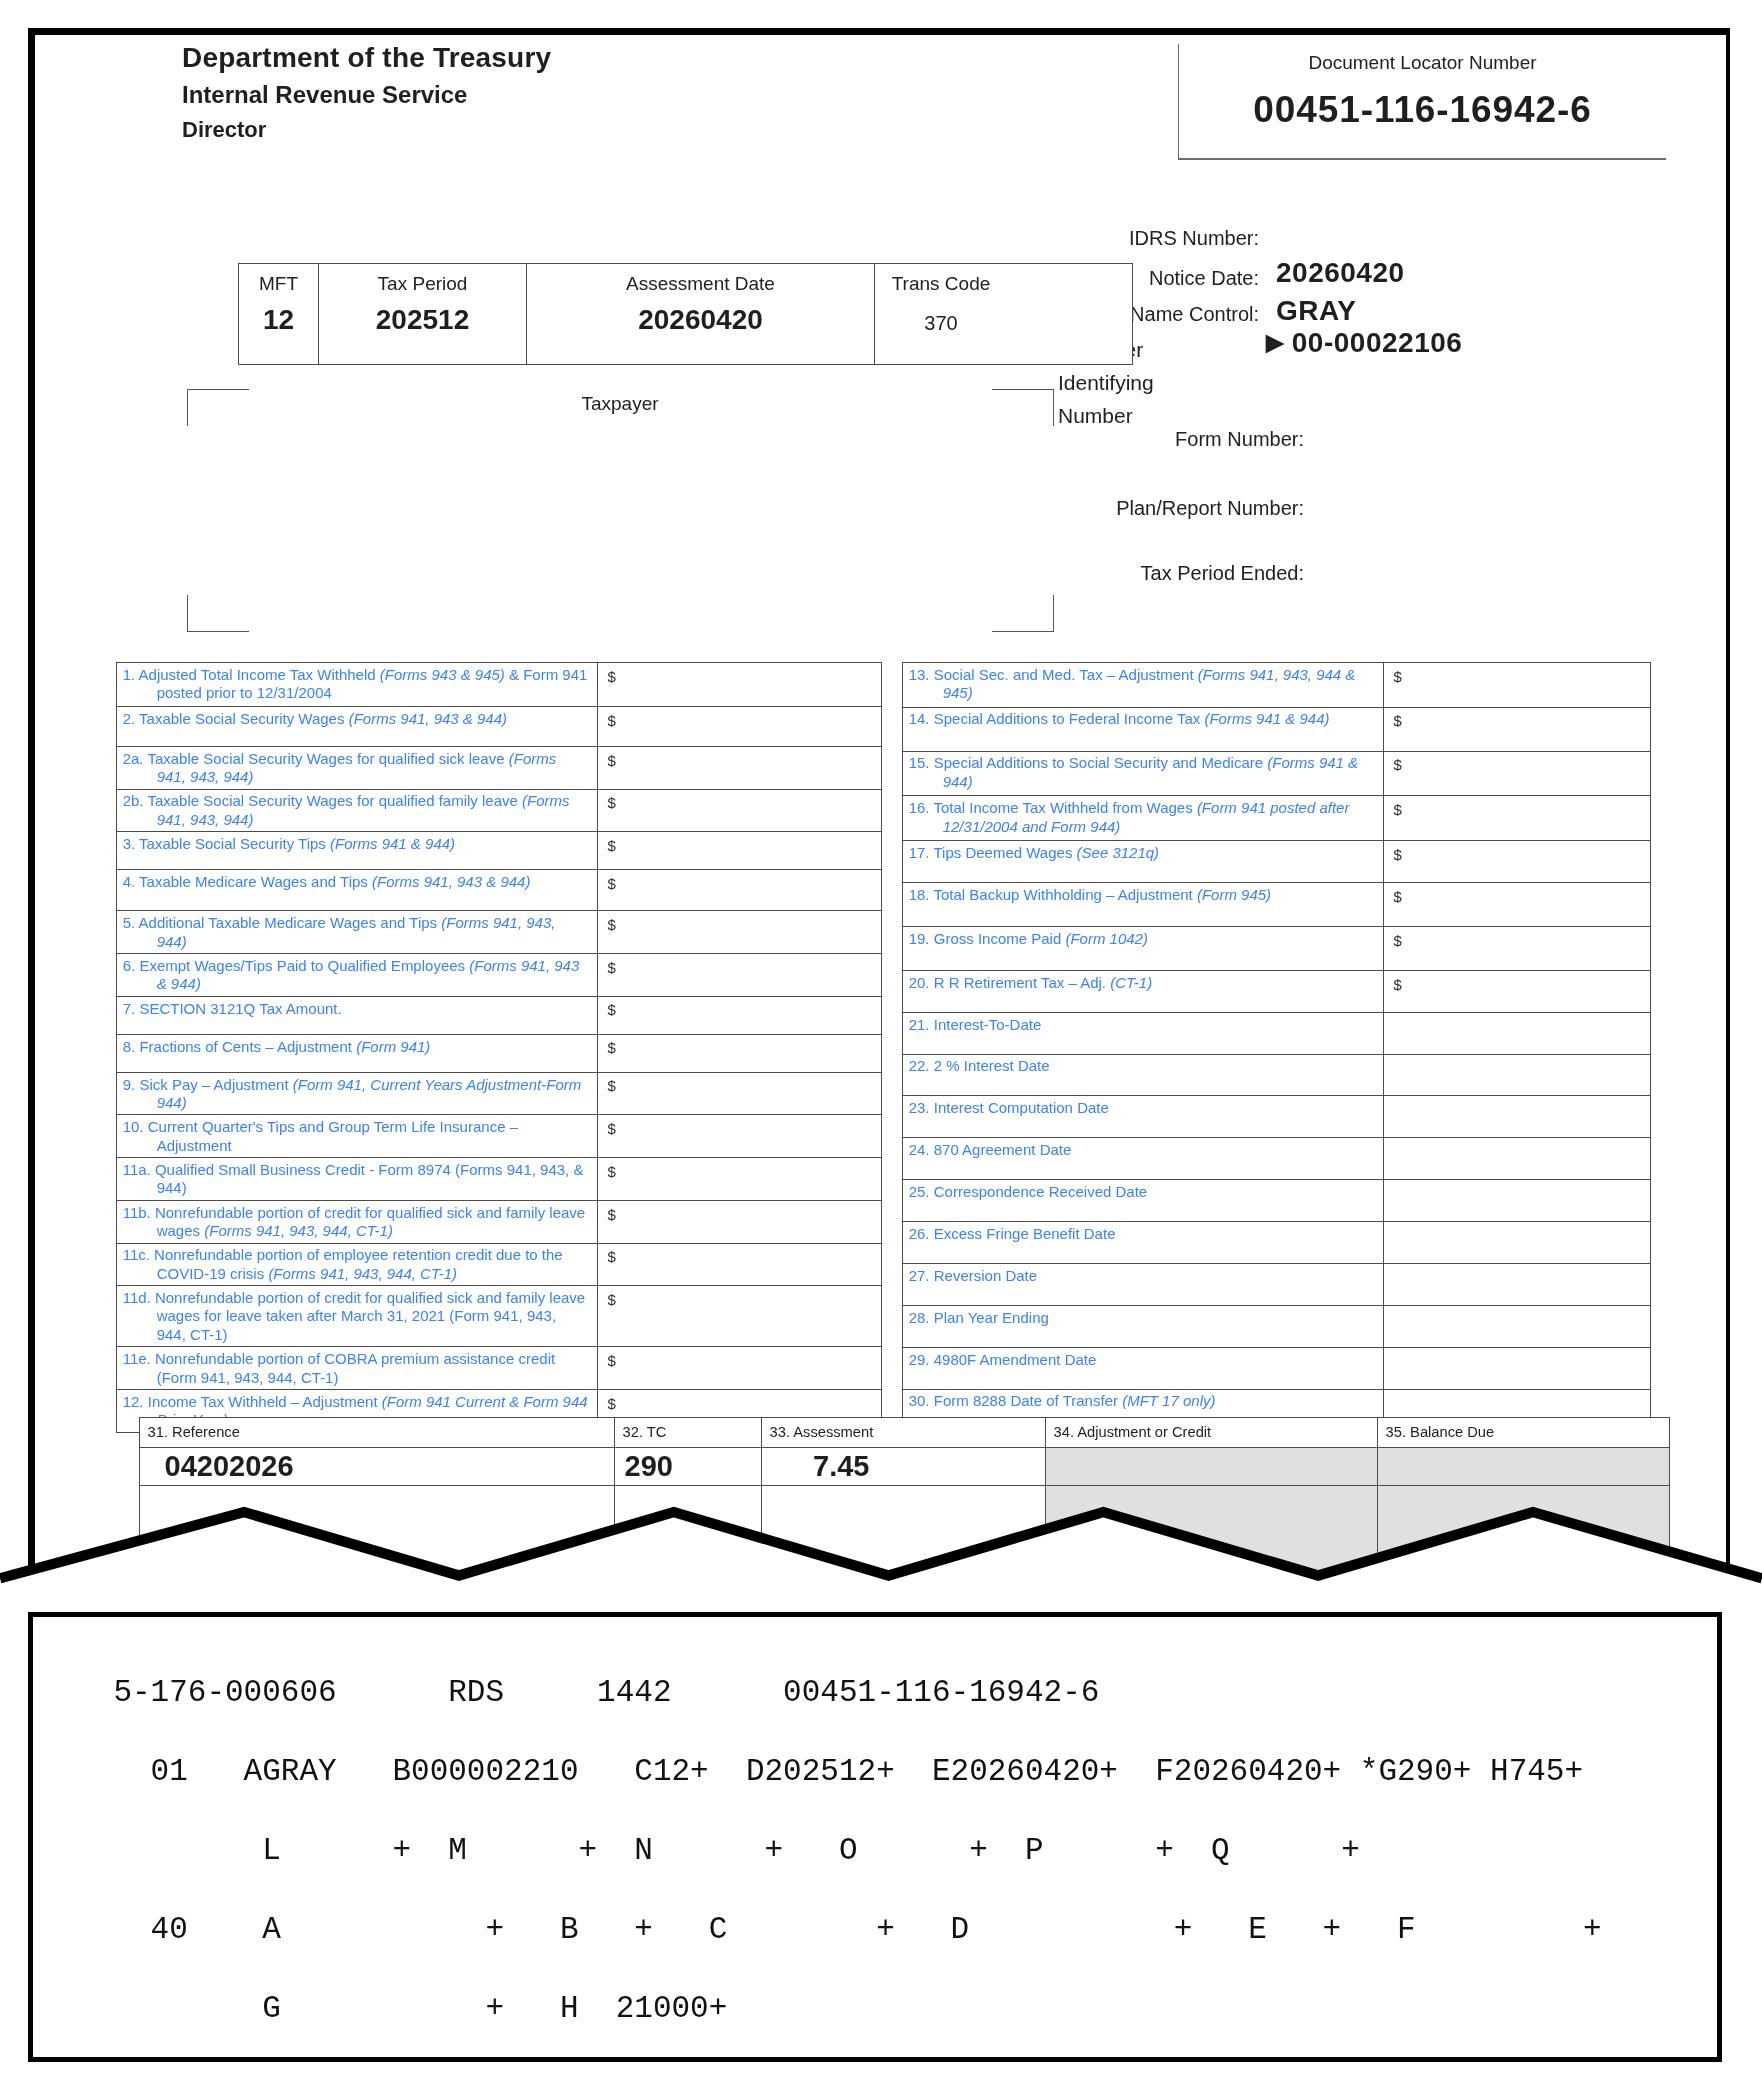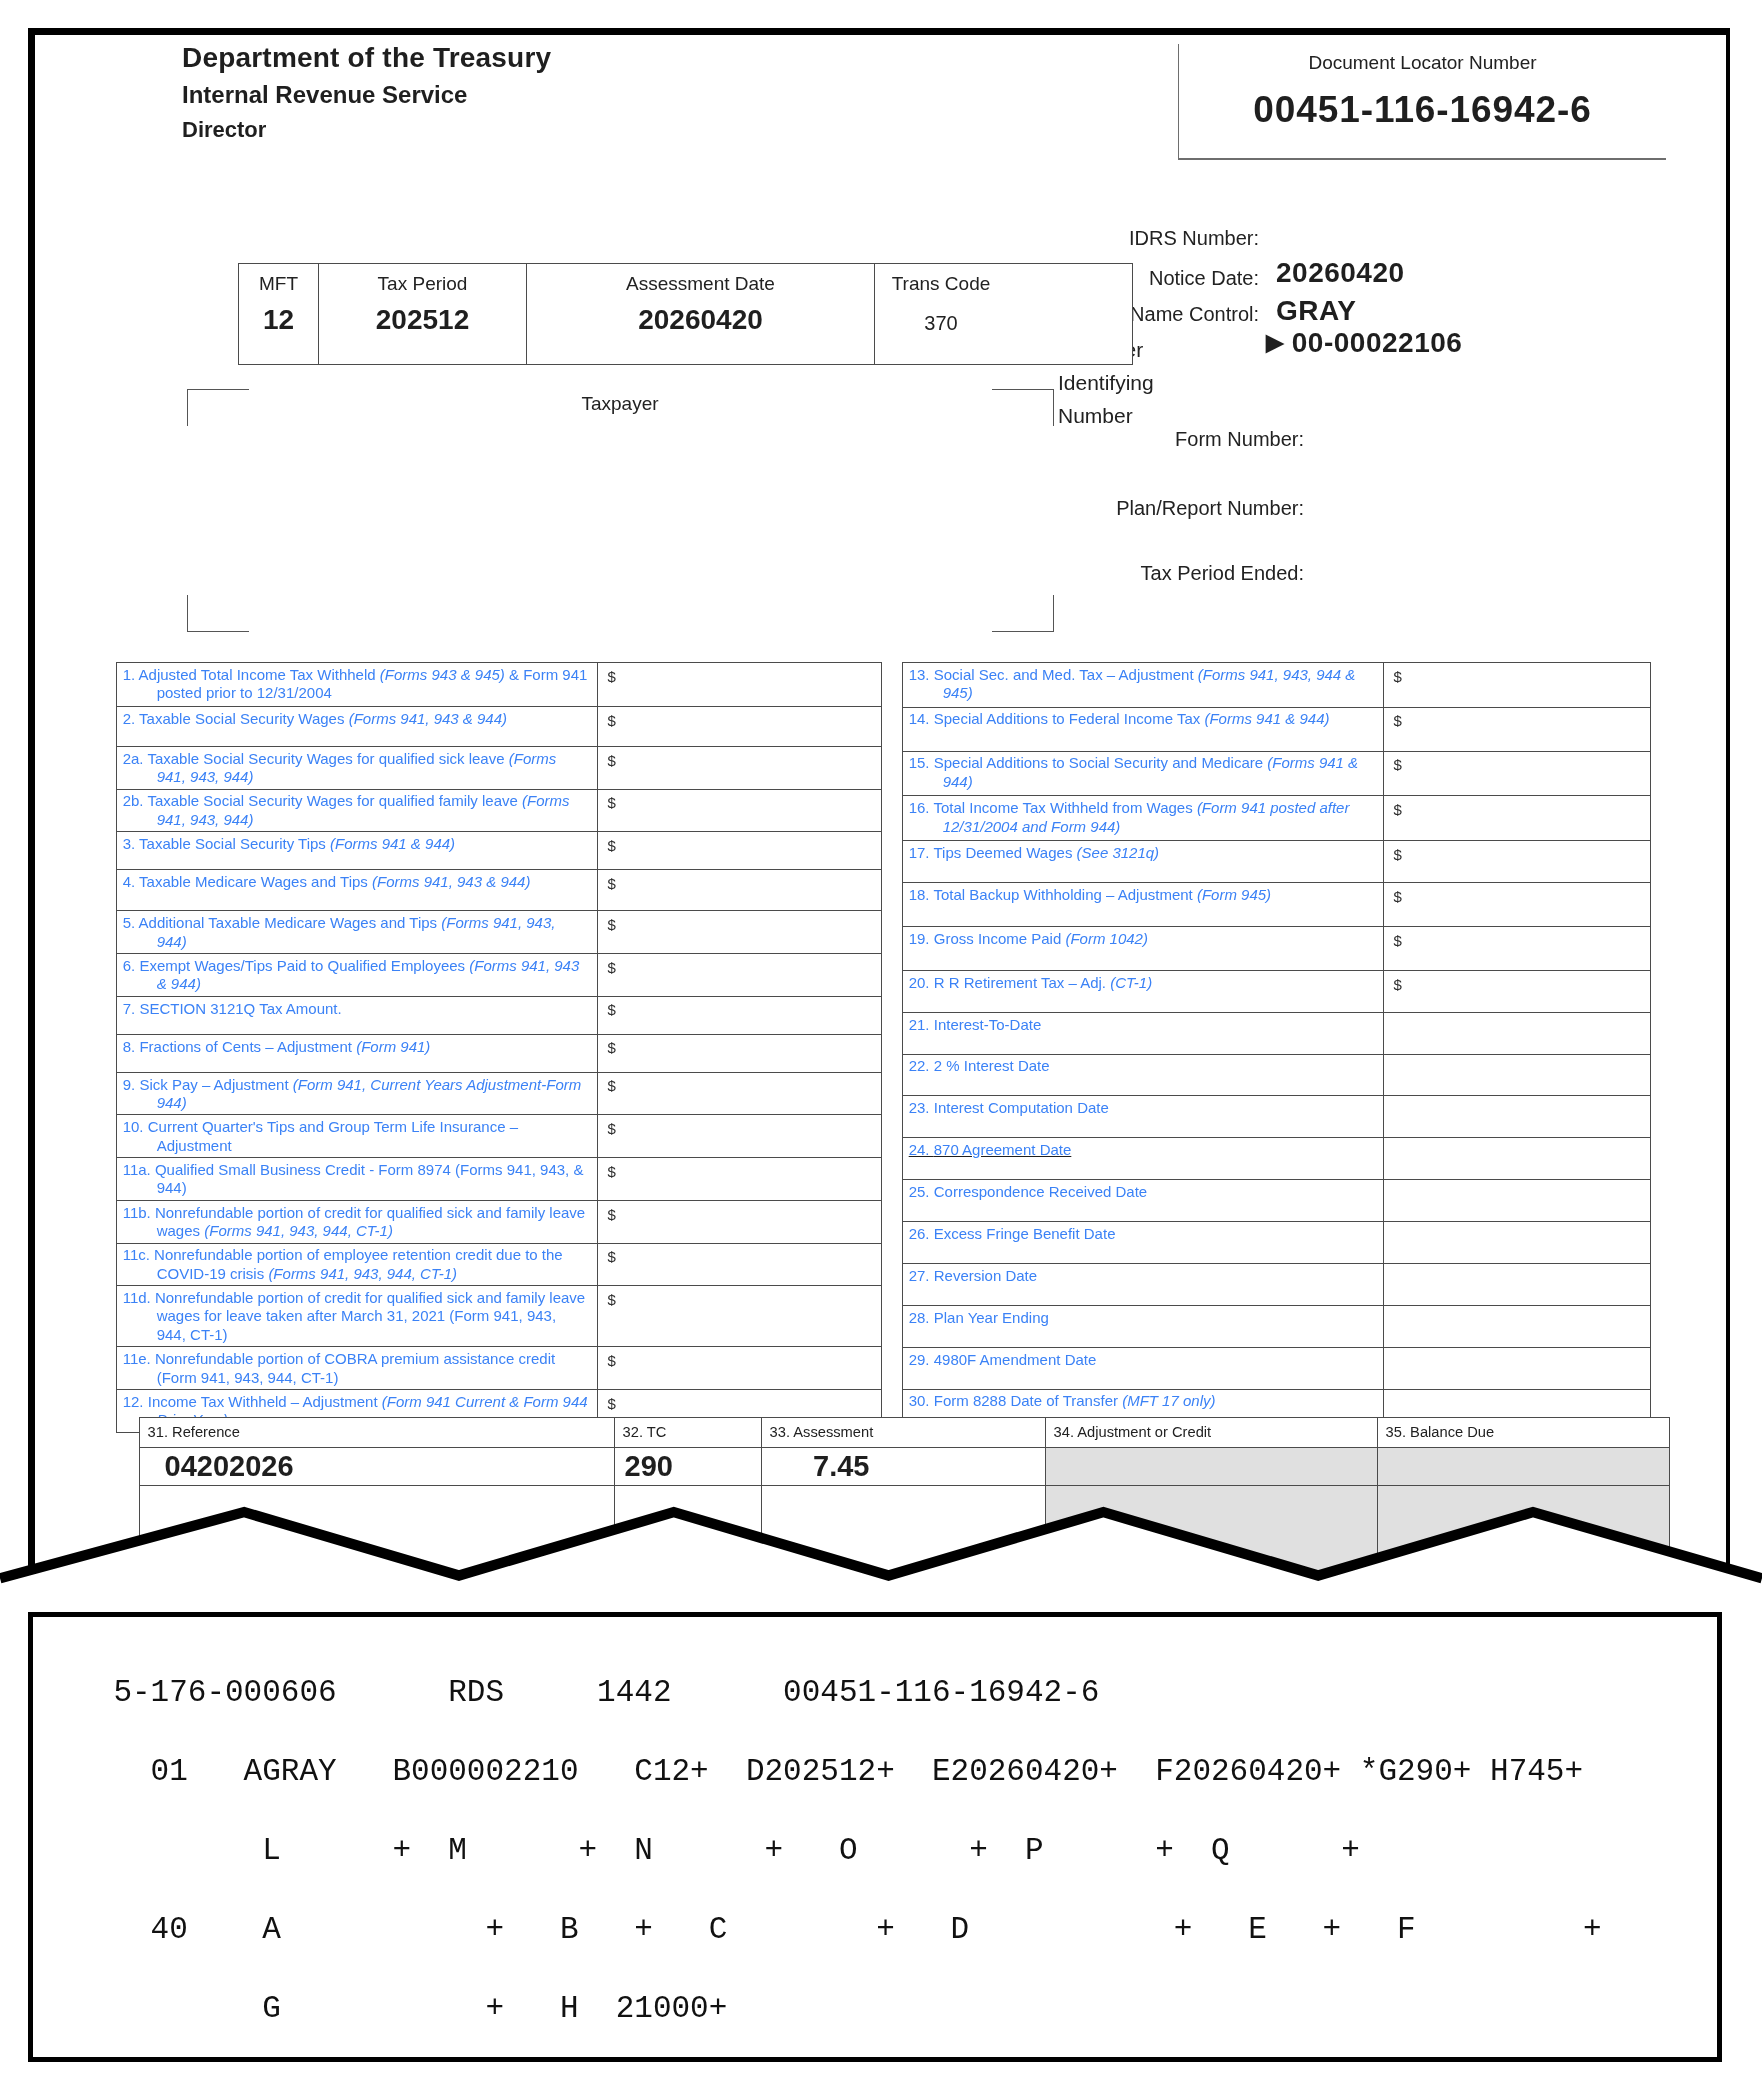--- a/index.html
+++ b/index.html
@@ -340,21 +340,21 @@
               <div class="hang">22. <span>2 % Interest Date</span></div>
             </td>
             <td class="val"></td>
           </tr>
           <tr style="height: 40px;">
             <td class="lab">
               <div class="hang">23. <span>Interest Computation Date</span></div>
             </td>
             <td class="val"></td>
           </tr>
-          <tr style="height: 40px; text-decoration: underline;">
+          <tr style="height: 40px;">
             <td class="lab">
               <div class="hang">24. <span>870 Agreement Date</span></div>
             </td>
             <td class="val"></td>
           </tr>
           <tr style="height: 40px;">
             <td class="lab">
               <div class="hang">25. <span>Correspondence Received Date</span></div>
             </td>
             <td class="val"></td>

